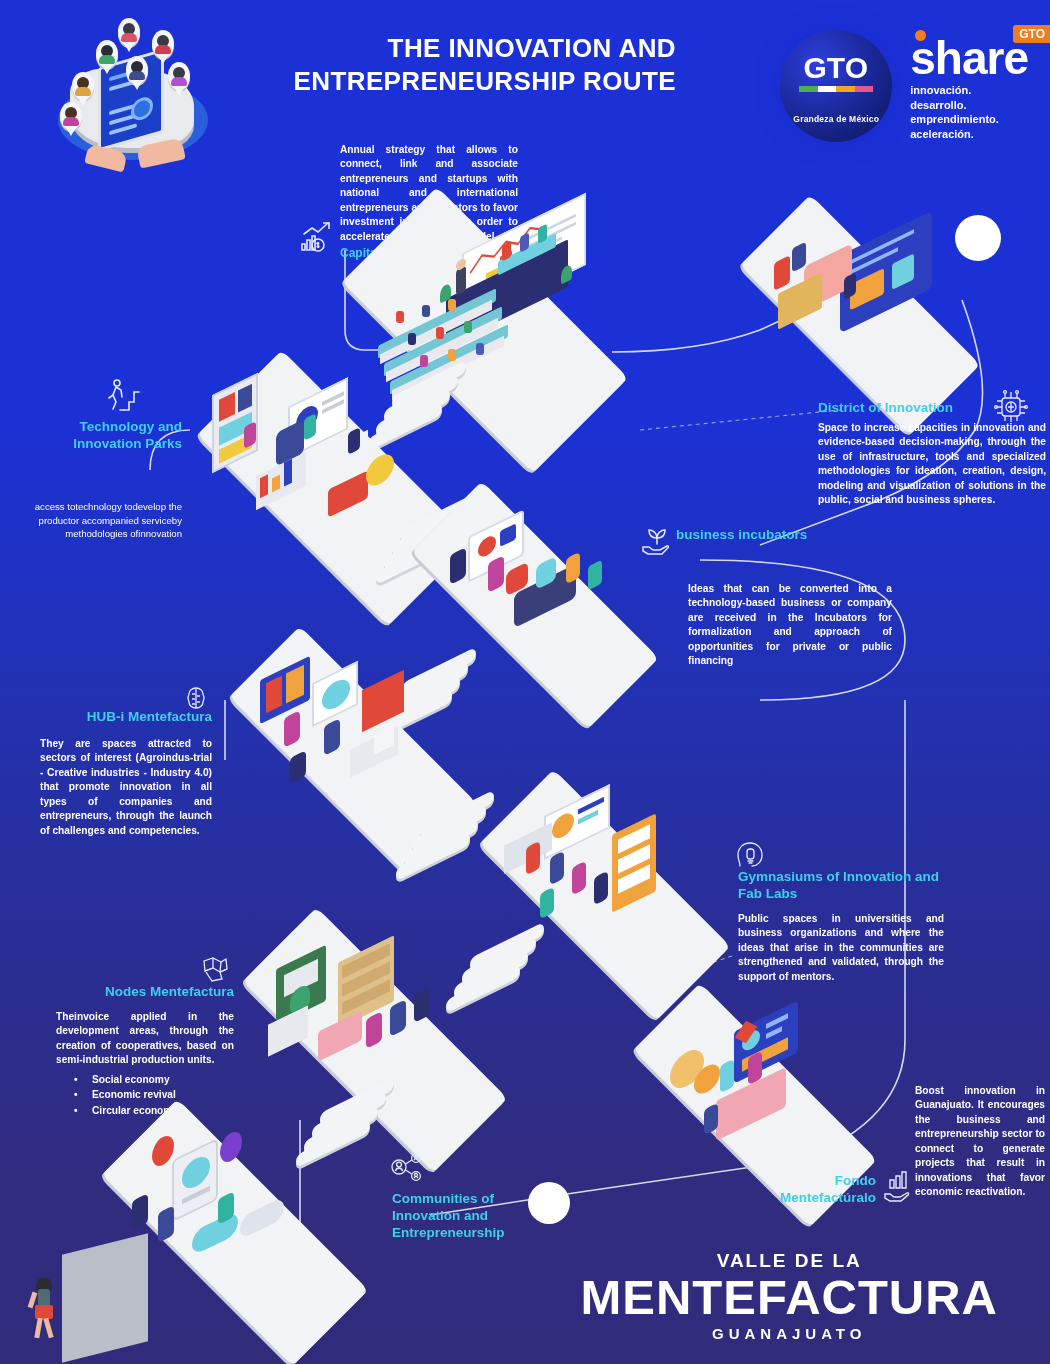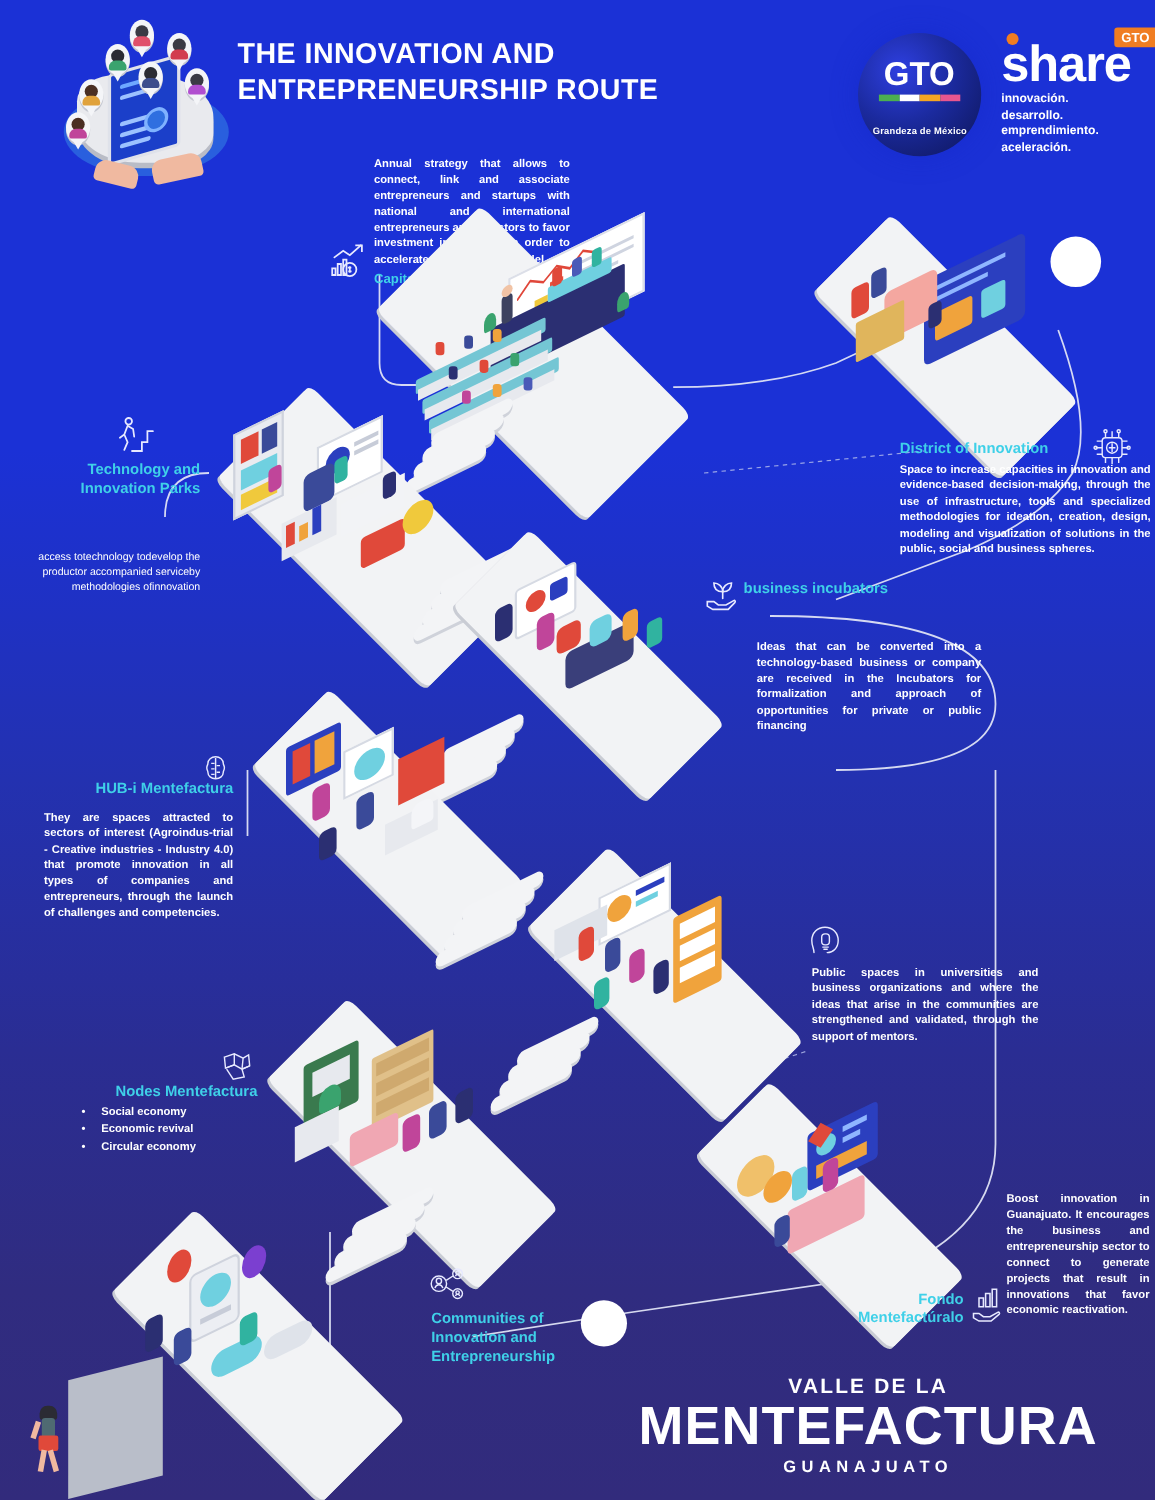--- a/index.html
+++ b/index.html
@@ -11,21 +11,21 @@
     background: linear-gradient(180deg,
         #1b31d6 0%, #1b31d6 30%, #2331b0 52%,
         #2a2d93 70%, #302c80 86%, #322b7c 100%);
   }
   .stage { position: absolute; inset: 0; }
 
   
   .title {
     position: absolute; left: 216px; top: 32px; width: 460px;
     color: #fff; font-size: 26px; font-weight: bold; line-height: 1.28;
-    letter-spacing: .4px; text-transform: uppercase;
+    letter-spacing: .4px; text-transform: uppercase; text-align: right;
   }
 
   
   .logo-row { position: absolute; right: 22px; top: 30px; display: flex; align-items: center; gap: 18px; }
   .gto-orb {
     width: 112px; height: 112px; border-radius: 50%;
     background: radial-gradient(circle at 34% 30%, #2e3fe0 0%, #1b2a9e 45%, #0d1557 100%);
     display: flex; flex-direction: column; align-items: center; justify-content: center;
     box-shadow: 0 0 22px rgba(20,40,200,.55);
   }
@@ -472,39 +472,41 @@
   </div>
 
   <div class="icon" style="left:736px;top:840px">
     <svg width="30" height="30" viewBox="0 0 30 30" fill="none" stroke="#e7e9ff" stroke-width="1.3" stroke-linecap="round">
       <path d="M4 26c0-4-2-6-2-11C2 8 7 3 14 3s12 5 12 12-5 11-10 11"></path>
       <rect x="11" y="9" width="7" height="10" rx="3"></rect>
         <path d="M12 21h5M13 23h3"></path>
     </svg>
   </div>
   <div class="block" style="left:738px;top:868px;width:206px">
+    <div class="blk-head">Gymnasiums of  Innovation and Fab Labs</div>
     <div class="blk-body" style="margin-top:10px">Public spaces in universities and business organizations and where the ideas that arise in the communities are strengthened and validated, through the support of mentors.</div>
   </div>
 
   <div class="stairs" style="left:446px;top:940px">
     <div class="step" style="left:24px;top:0"></div>
     <div class="step" style="left:16px;top:14px"></div>
     <div class="step" style="left:8px;top:28px"></div>
     <div class="step" style="left:0px;top:42px"></div>
   </div>
 
   <div class="icon" style="left:200px;top:955px">
     <svg width="30" height="30" viewBox="0 0 30 30" fill="none" stroke="#e7e9ff" stroke-width="1.3">
       <path d="M4 6 L13 3 L21 7 L26 4 L27 14 L20 17 L13 13 L5 16z"></path>
       <path d="M13 3v10M21 7l-1 10M5 16l8-3M20 17l7-3"></path>
       <path d="M6 17 L12 26 L22 24 L20 17"></path>
     </svg>
   </div>
   <div class="block right" style="left:56px;top:983px;width:178px">
     <div class="blk-head">Nodes Mentefactura</div>
+    <div class="blk-body" style="margin-top:10px">Theinvoice applied in the development areas, through the creation of cooperatives, based on semi-industrial production units.</div>
     <div class="bullets" style="text-align:left;padding-left:18px;margin-top:4px">
       <div>
           <span class="b">•</span>
           <span>Social economy</span>
         </div>
       <div>
           <span class="b">•</span>
           <span>Economic revival</span>
         </div>
       <div>

